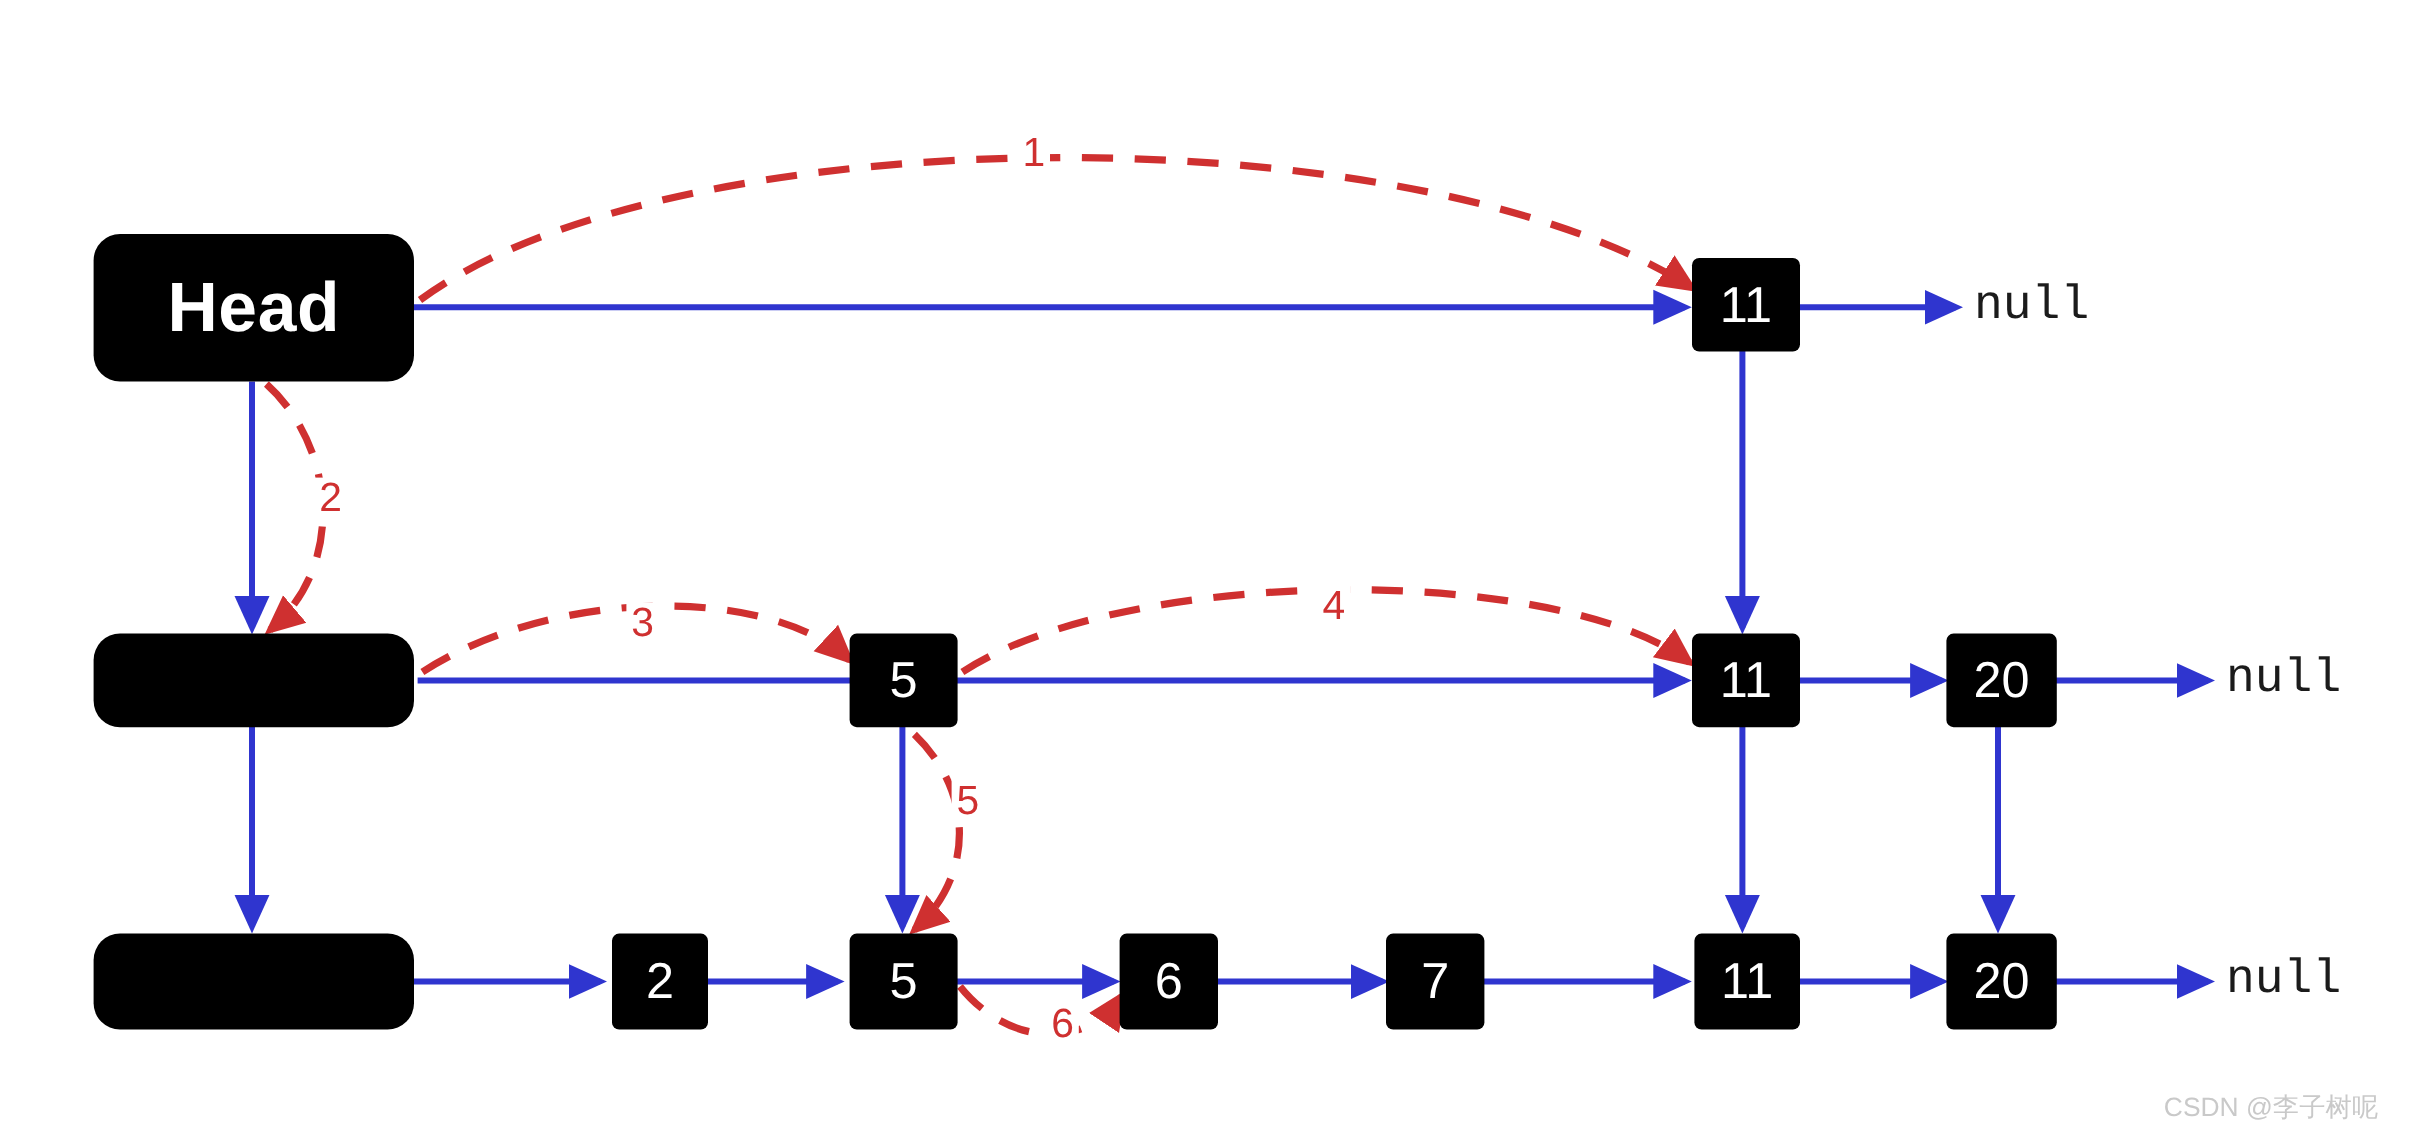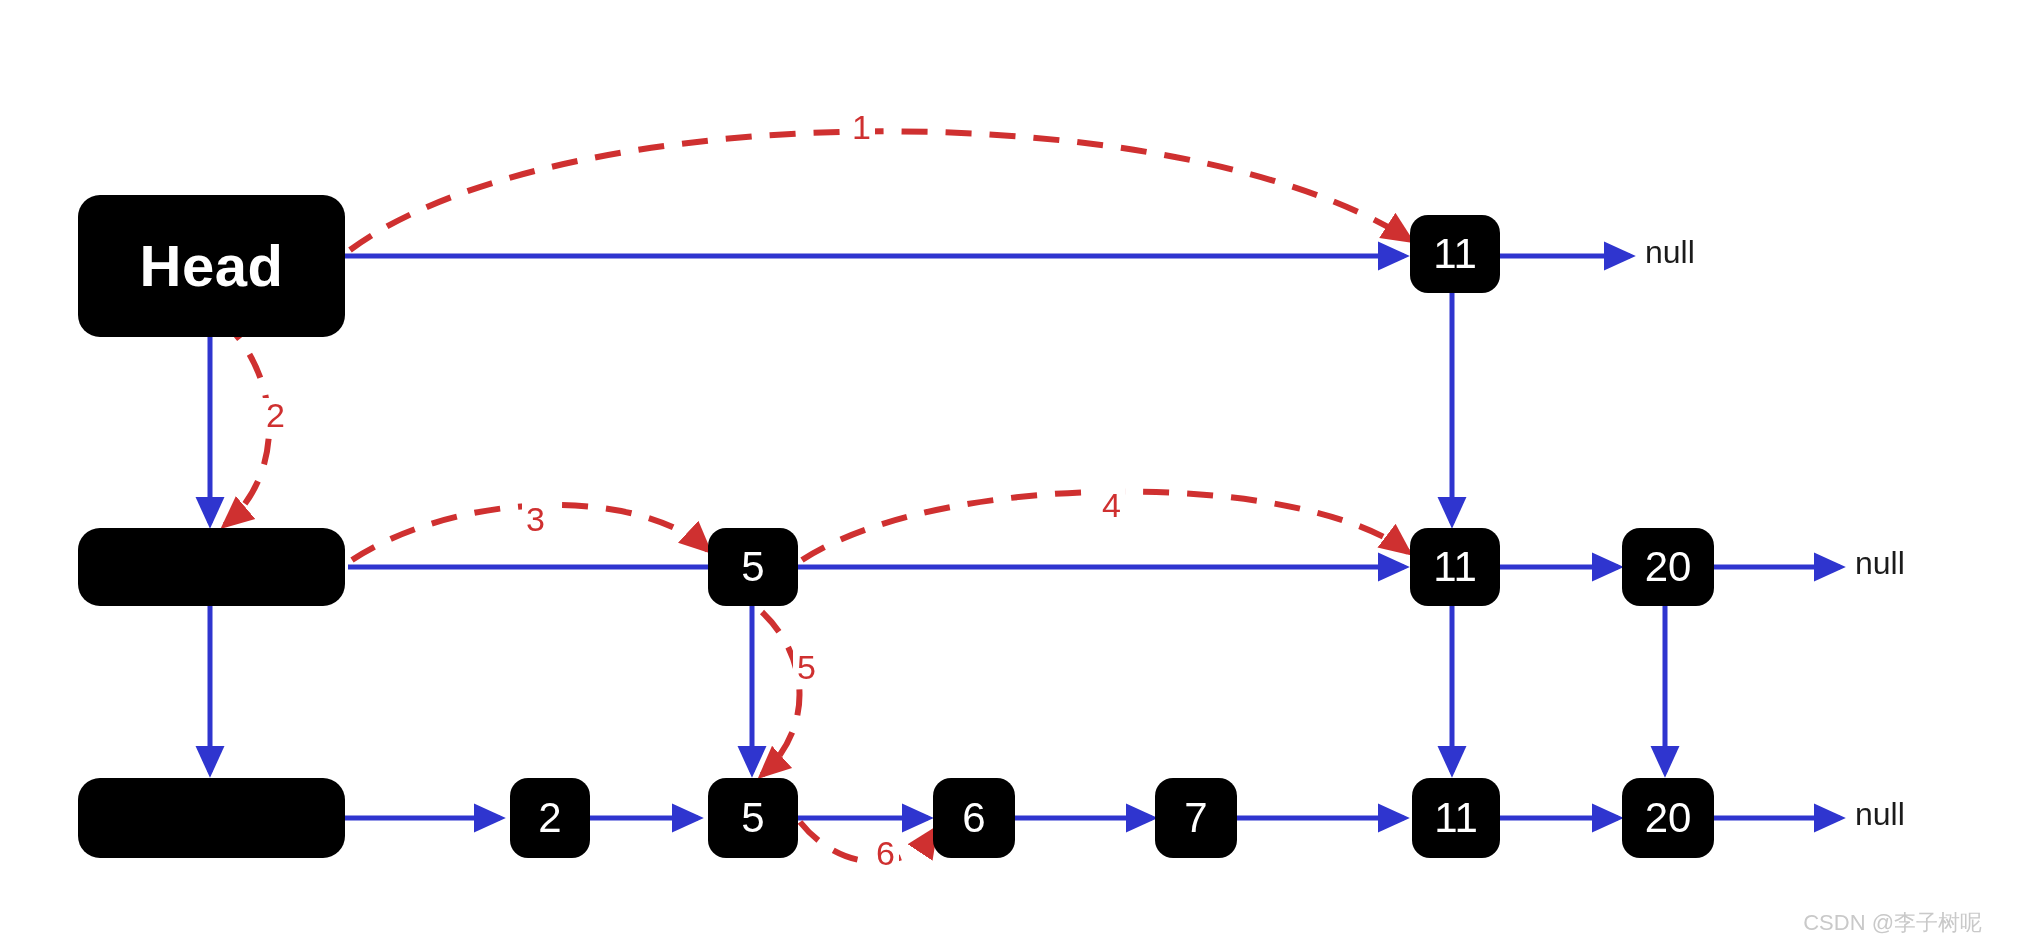--- a/index.html
+++ b/index.html
@@ -20,21 +20,21 @@
   #wires {
     position: absolute;
     left: 0;
     top: 0;
     width: 2018px;
     height: 952px;
   }
   .node {
     position: absolute;
     background: #000000;
-    border-radius: 18px;
+    border-radius: 6px;
     color: #ffffff;
     display: flex;
     align-items: center;
     justify-content: center;
     font-family: "Liberation Sans", sans-serif;
     font-weight: 400;
     line-height: 1;
     z-index: 3;
   }
   .node.head {
@@ -42,22 +42,22 @@
     font-size: 58px;
     font-weight: 700;
     letter-spacing: 0.5px;
   }
   .node.val {
     font-size: 42px;
   }
   .nullLabel {
     position: absolute;
     color: #1b1b1b;
-    font-size: 32px;
-    font-family: Liberation Sans, sans-serif;
+    font-size: 40px;
+    font-family: Liberation Mono, monospace;
     line-height: 1;
     z-index: 3;
     white-space: nowrap;
   }
   .stepLabel {
     position: absolute;
     color: #cf3030;
     font-size: 34px;
     font-family: "Liberation Sans", sans-serif;
     line-height: 1;
@@ -126,21 +126,21 @@
       <path d="M 352 560 C 460 490 640 487 708 550" marker-end="url(#arrRed)"></path>
 
       <path d="M 802 560 C 940 470 1300 470 1408 552" marker-end="url(#arrRed)"></path>
 
       <path d="M 762 612 C 812 660 812 730 762 775" marker-end="url(#arrRed)"></path>
 
       <path d="M 800 822 C 840 872 905 875 935 830" marker-end="url(#arrRed)"></path>
     </g>
   </svg>
 
-  <div class="node head" style="left:78px; top:195px; width:267px; height:142px;justify-content:center;">
+  <div class="node head" style="left:78px; top:195px; width:267px; height:123px;justify-content:center;">
     <span>Head</span>
   </div>
   <div class="node val" style="left:1410px; top:215px; width:90px; height:78px;">
     <span>11</span>
   </div>
   <div class="nullLabel" style="left:1645px; top:236px;">null</div>
 
   <div class="node head" style="left:78px; top:528px; width:267px; height:78px;">
     <span></span>
   </div>

